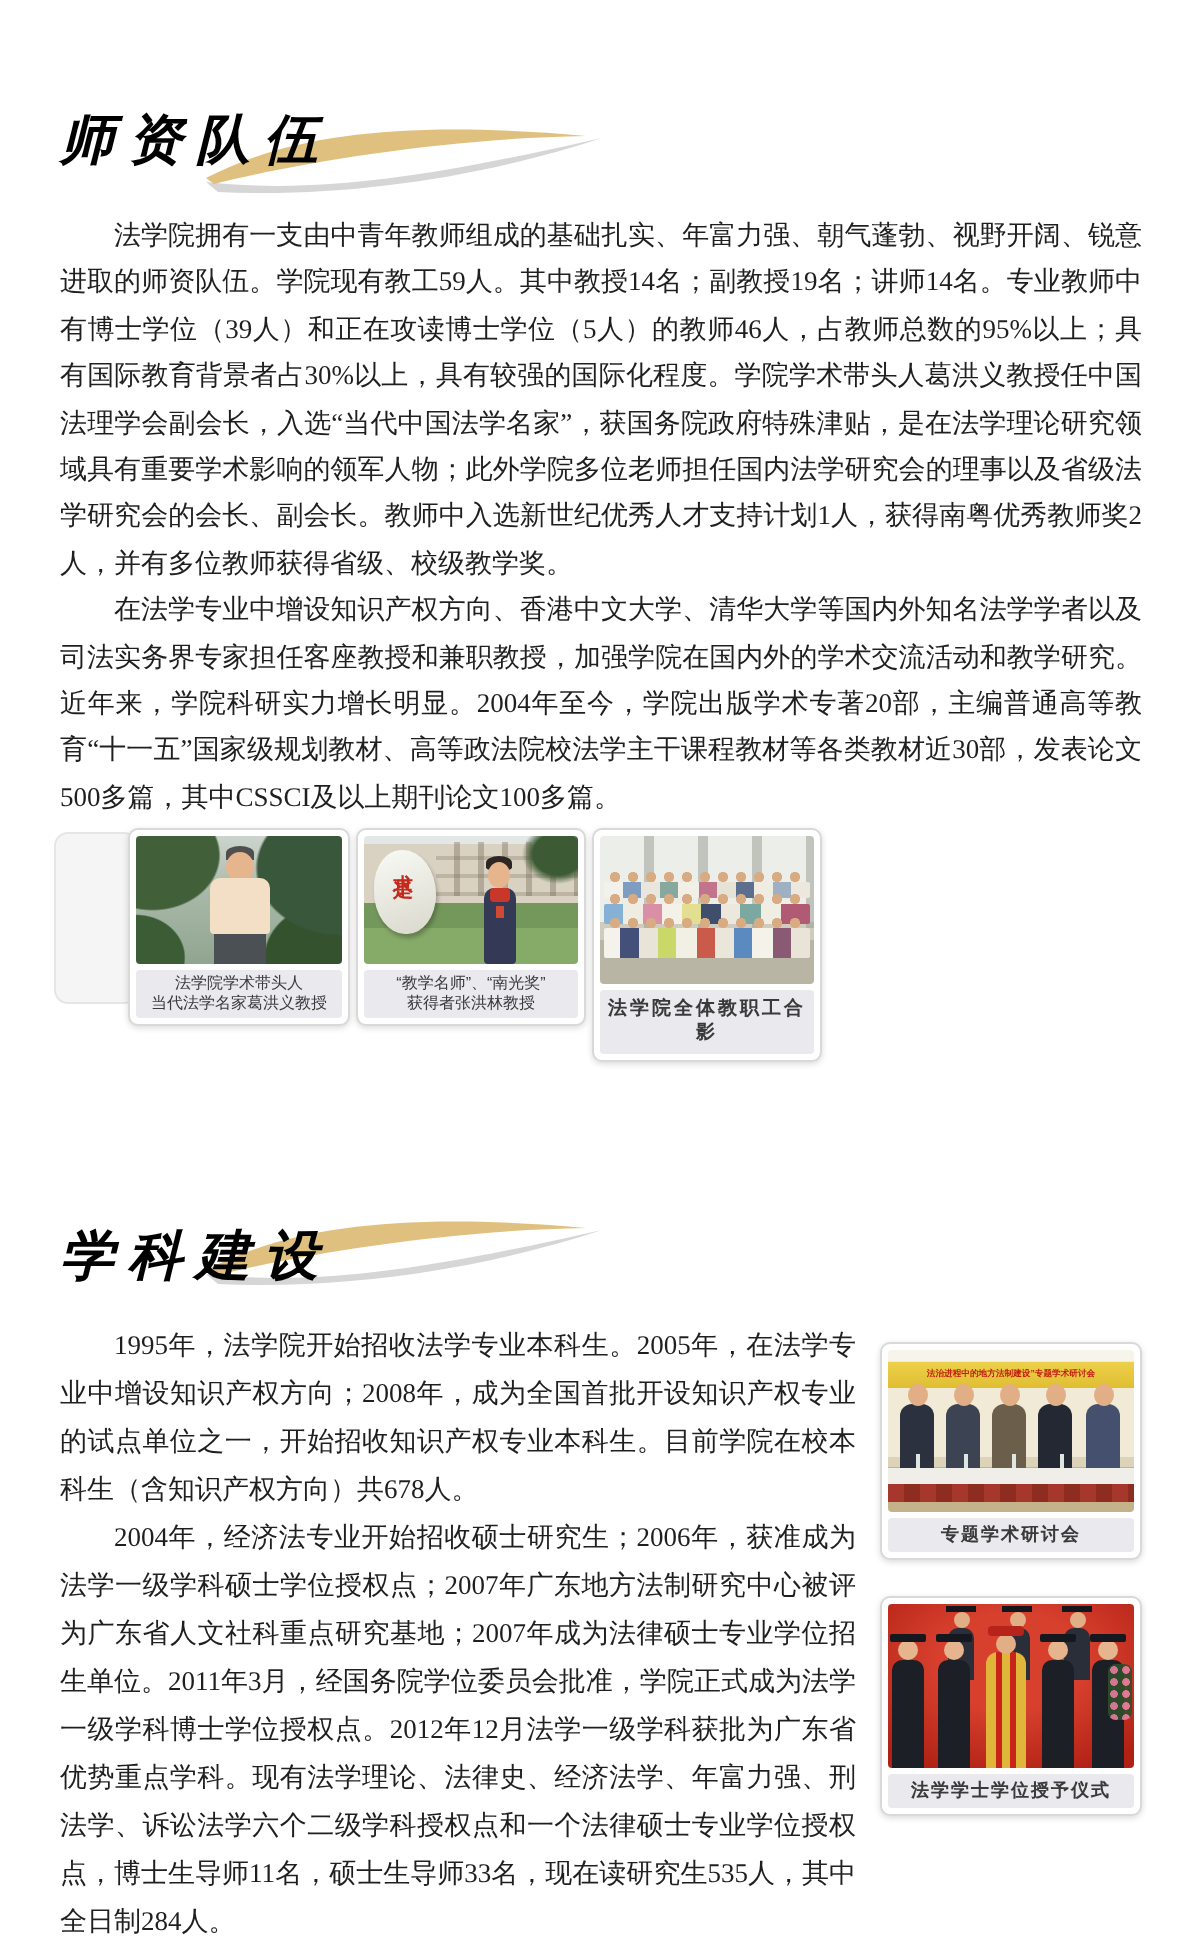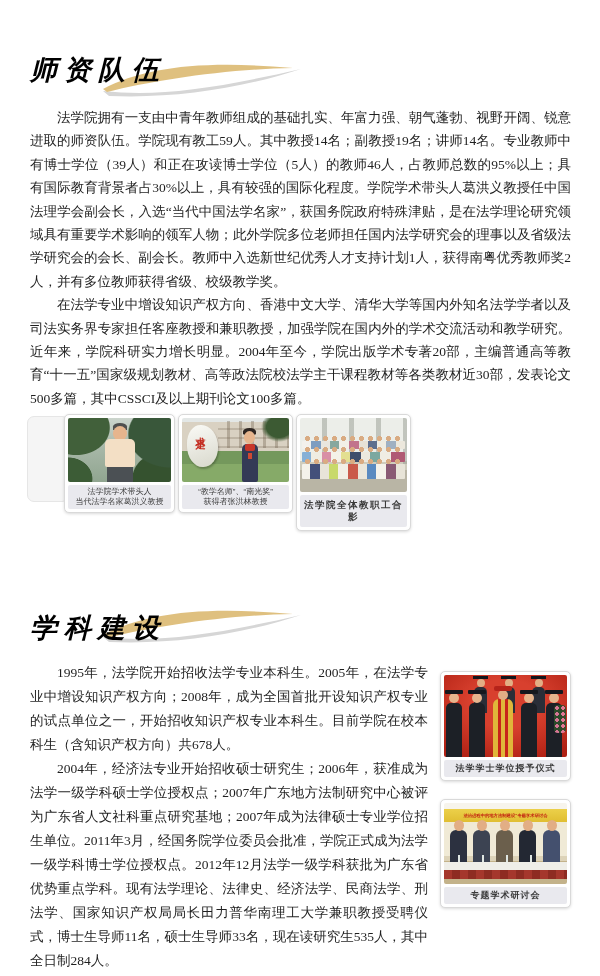--- a/index.html
+++ b/index.html
@@ -201,53 +201,53 @@
   <svg class="swoosh abs" style="left:73px;top:6px;" width="200" height="40" viewBox="0 0 200 40" aria-hidden="true">
     <path fill="#d6d6d6" d="M0,33 C55,39 110,31 198,11 C140,30 72,41 6,38 Z"></path>
     <path fill="#ddbd78" d="M0,31 C42,9 100,2 190,10 C124,11 52,22 4,34 Z" opacity="0.95"></path>
   </svg>
   <h1 class="sec-title abs" style="left:0;top:12px;">学科建设</h1>
 </div>
 
 <div id="sec2" class="abs">
   <div class="s2text">
     <p>1995年，法学院开始招收法学专业本科生。2005年，在法学专业中增设知识产权方向；2008年，成为全国首批开设知识产权专业的试点单位之一，开始招收知识产权专业本科生。目前学院在校本科生（含知识产权方向）共678人。</p>
-    <p>2004年，经济法专业开始招收硕士研究生；2006年，获准成为法学一级学科硕士学位授权点；2007年广东地方法制研究中心被评为广东省人文社科重点研究基地；2007年成为法律硕士专业学位招生单位。2011年3月，经国务院学位委员会批准，学院正式成为法学一级学科博士学位授权点。2012年12月法学一级学科获批为广东省优势重点学科。现有法学理论、法律史、经济法学、民商法学、刑法学、国家知识产权局局长田力普华南理工大学兼职教授受聘仪式，博士生导师11名，硕士生导师33名，现在读研究生535人，其中全日制284人。</p>
+    <p>2004年，经济法专业开始招收硕士研究生；2006年，获准成为法学一级学科硕士学位授权点；2007年广东地方法制研究中心被评为广东省人文社科重点研究基地；2007年成为法律硕士专业学位招生单位。2011年3月，经国务院学位委员会批准，学院正式成为法学一级学科博士学位授权点。2012年12月法学一级学科获批为广东省优势重点学科。现有法学理论、法律史、经济法学、年富力强、刑法学、诉讼法学六个二级学科授权点和一个法律硕士专业学位授权点，博士生导师11名，硕士生导师33名，现在读研究生535人，其中全日制284人。</p>
   </div>
   <div class="s2photos">
-
-    <div id="pcB" class="pcard">
-      <div class="pimg photob">
-        <i class="gb b1"></i>
-          <i class="gb b2"></i>
-          <i class="gb b3"></i>
-        <i class="gf f1"></i>
-          <i class="gf f2"></i>
-          <i class="robe"></i>
-          <i class="gf f3"></i>
-          <i class="gf f4"></i>
-        <i class="flw"></i>
-      </div>
-      <div class="pcap capsm">
-        <div>法学学士学位授予仪式</div>
-      </div>
-    </div>
 
     <div id="pcA" class="pcard">
       <div class="pimg photoa">
         <i class="tinybanner bannera">
           <span>法治进程中的地方法制建设”专题学术研讨会</span></i>
         <i class="ma m1"></i>
           <i class="ma m2"></i>
           <i class="ma m3"></i>
           <i class="ma m4"></i>
           <i class="ma m5"></i>
         <i class="bots"></i>
           <i class="tablea"></i>
           <i class="tfronta"></i>
       </div>
       <div class="pcap capsm">
         <div>专题学术研讨会</div>
       </div>
     </div>
 
+    <div id="pcB" class="pcard">
+      <div class="pimg photob">
+        <i class="gb b1"></i>
+          <i class="gb b2"></i>
+          <i class="gb b3"></i>
+        <i class="gf f1"></i>
+          <i class="gf f2"></i>
+          <i class="robe"></i>
+          <i class="gf f3"></i>
+          <i class="gf f4"></i>
+        <i class="flw"></i>
+      </div>
+      <div class="pcap capsm">
+        <div>法学学士学位授予仪式</div>
+      </div>
+    </div>
+
   </div>
 </div>
 
 </body></html>

